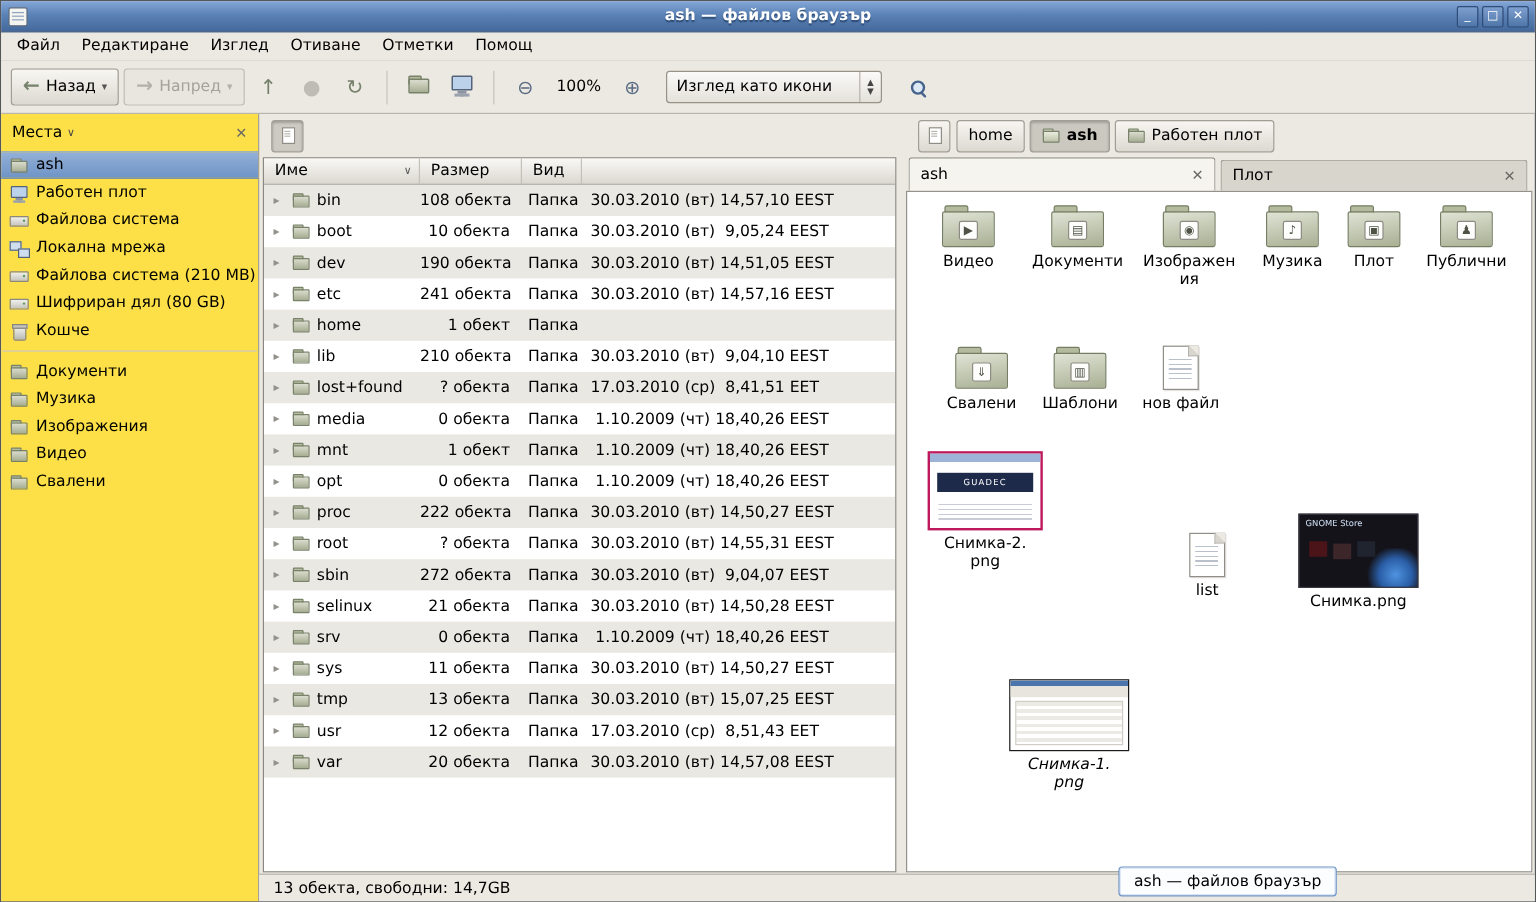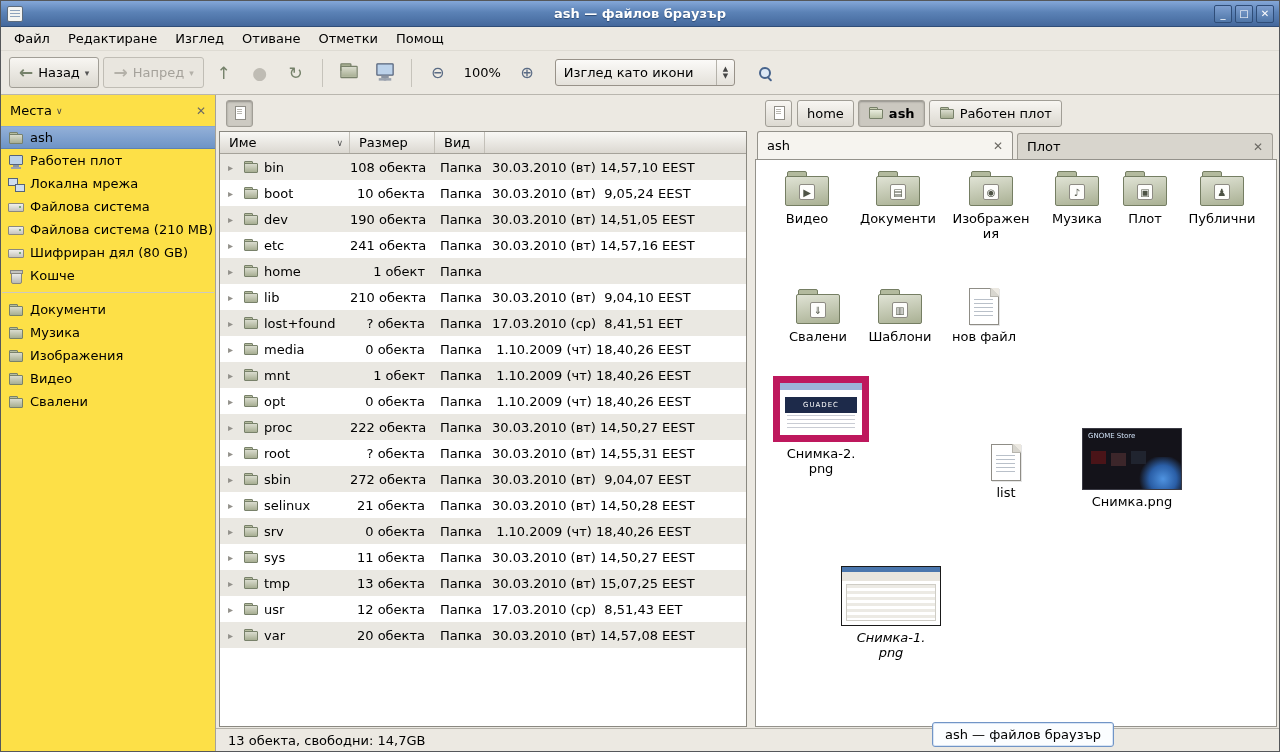--- a/index.html
+++ b/index.html
@@ -124,21 +124,21 @@
 
   .fbig { width:44px; height:37px; }
   .fbig::before { content:""; position:absolute; left:2px; top:1px; width:18px; height:9px; background:#b3ba9e; border:1px solid #757e63; border-radius:2px 2px 0 0; }
   .fbig::after { content:""; position:absolute; left:0; bottom:1px; width:42px; height:28px; background:linear-gradient(170deg,#e0e3d5,#a9b093); border:1px solid #757e63; border-radius:2px; }
   .emblem { position:absolute; z-index:1; left:50%; top:60%; transform:translate(-50%,-50%); min-width:16px; height:16px; line-height:15px; text-align:center; background:#fdfdfb; border:1px solid #8d8b83; border-radius:2px; font-size:10px; color:#4e5345; padding:0 2px; }
 
   .filebig { width:30px; height:37px; background:#fff; border:1px solid #8f8d86; box-shadow:1px 1px 0 rgba(0,0,0,.1); }
   .filebig::before { content:""; position:absolute; right:-1px; top:-1px; width:8px; height:8px; background:linear-gradient(225deg,#ece9e2 49%,#d8d6cf 50%); border-left:1px solid #b6b4ad; border-bottom:1px solid #b6b4ad; }
   .filebig::after { content:""; position:absolute; left:4px; top:10px; right:5px; height:20px; background:repeating-linear-gradient(#b9c0c9 0 1px, transparent 1px 4px); }
 
-  .thumb-s2 { width:96px; height:66px; background:#fff; border:7px solid #be185d; overflow:hidden; }
+  .thumb-s2 { width:96px; height:66px; background:#fff; border:2px solid #be185d; overflow:hidden; }
   .thumb-s2 .t-top { position:absolute; left:0; right:0; top:0; height:7px; background:#9db3d8; display:block; }
   .thumb-s2 .t-band { position:absolute; left:6%; right:6%; top:26%; height:16px; background:#1d2a4a; color:#fff; font-size:7px; line-height:16px; text-align:center; letter-spacing:1px; display:block; }
   .thumb-s2 .t-lines { position:absolute; left:8%; right:8%; bottom:6px; height:14px; background:repeating-linear-gradient(#c9ccd4 0 1px, transparent 1px 4px); display:block; }
 
   .thumb-store { width:100px; height:62px; background:#14131a; border:1px solid #3a3a44; overflow:hidden; }
   .thumb-store .t-store { position:absolute; left:5px; top:3px; font-size:7px; color:#cfe0f5; display:block; }
   .thumb-store .t-glow { position:absolute; right:-8px; bottom:-12px; width:52px; height:44px; background:radial-gradient(circle,#4f93e0 0%,#2a5ea6 40%,rgba(20,19,26,0) 70%); display:block; }
   .thumb-store .t-shirts { position:absolute; left:8px; top:22px; width:15px; height:13px; background:#4a1418; box-shadow:20px 2px 0 #3c262a, 40px 0 0 #20242f; display:block; }
 
   .thumb-s1 { width:100px; height:60px; background:#fff; border:1px solid #1a1a1a; overflow:hidden; }
@@ -236,26 +236,26 @@
 
       <div class="place selected">
             <span class="ic ic-folder"></span>
             <span class="plabel">ash</span>
           </div>
           <div class="place">
             <span class="ic ic-desktop"></span>
             <span class="plabel">Работен плот</span>
           </div>
           <div class="place">
+            <span class="ic ic-drive"></span>
+            <span class="plabel">Файлова система</span>
+          </div>
+          <div class="place">
             <span class="ic ic-network"></span>
             <span class="plabel">Локална мрежа</span>
-          </div>
-          <div class="place">
-            <span class="ic ic-drive"></span>
-            <span class="plabel">Файлова система</span>
           </div>
           <div class="place">
             <span class="ic ic-drive"></span>
             <span class="plabel">Файлова система (210 MB)</span>
           </div>
           <div class="place">
             <span class="ic ic-drive"></span>
             <span class="plabel">Шифриран дял (80 GB)</span>
           </div>
           <div class="place">

